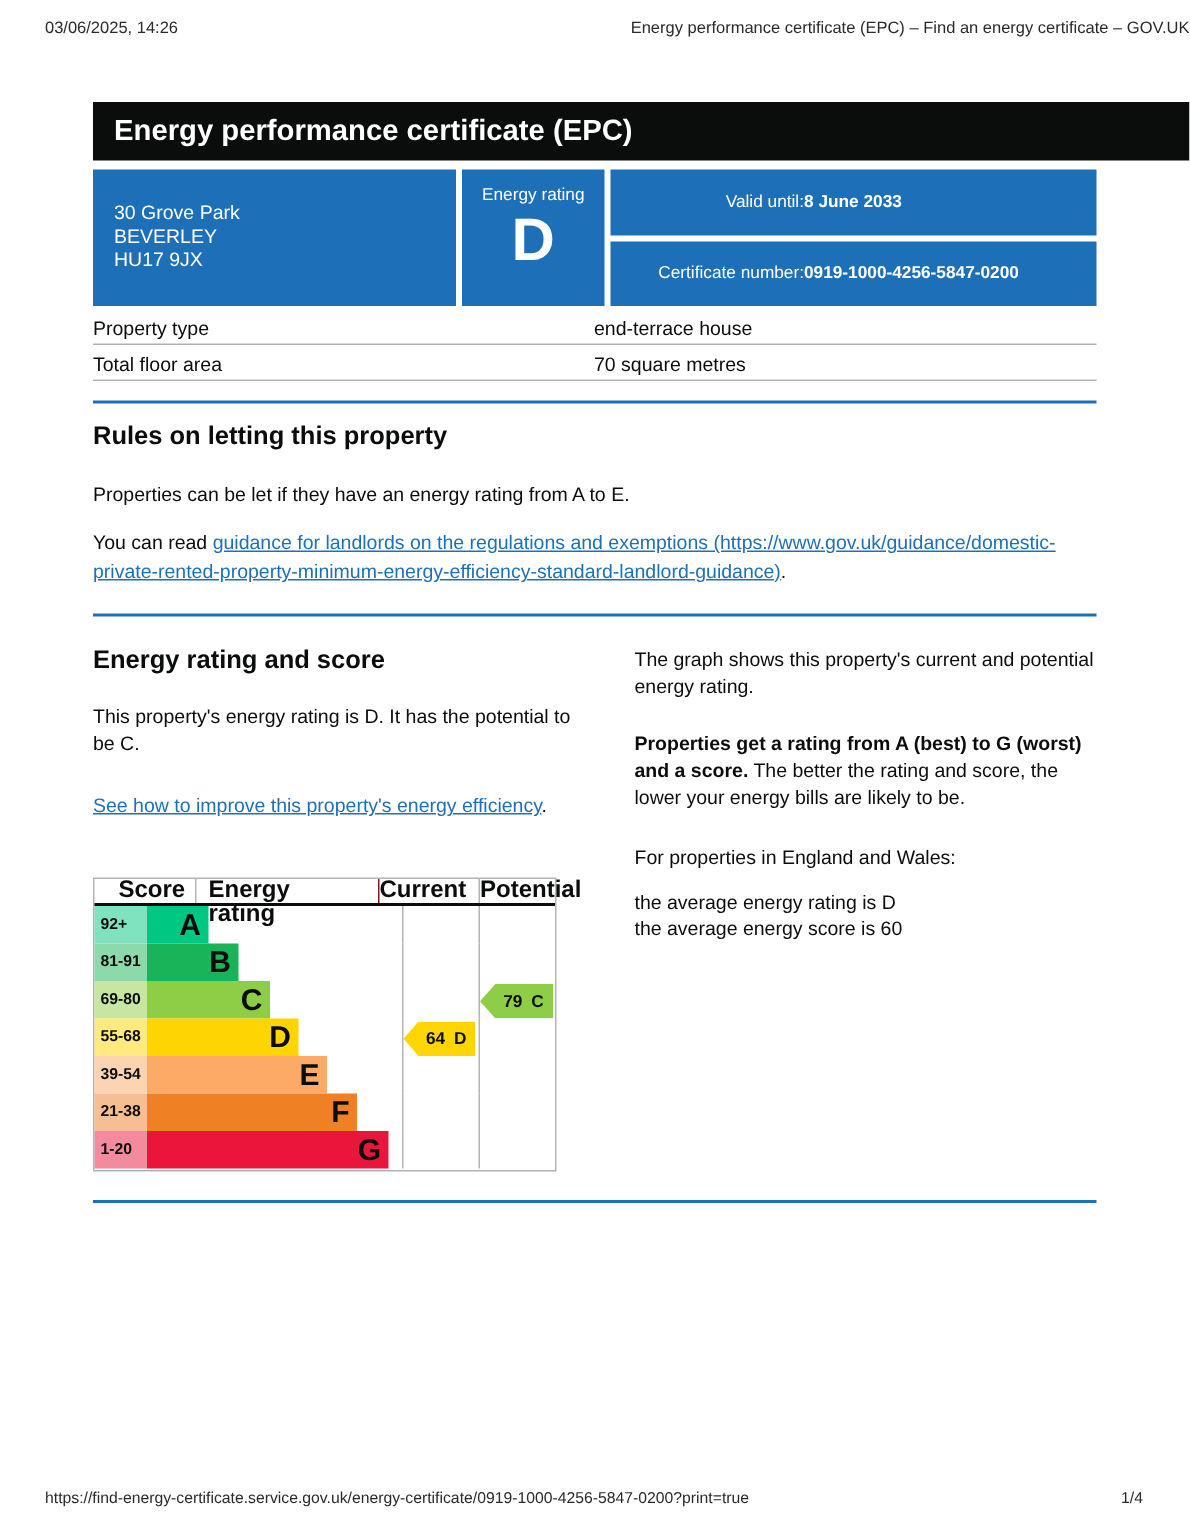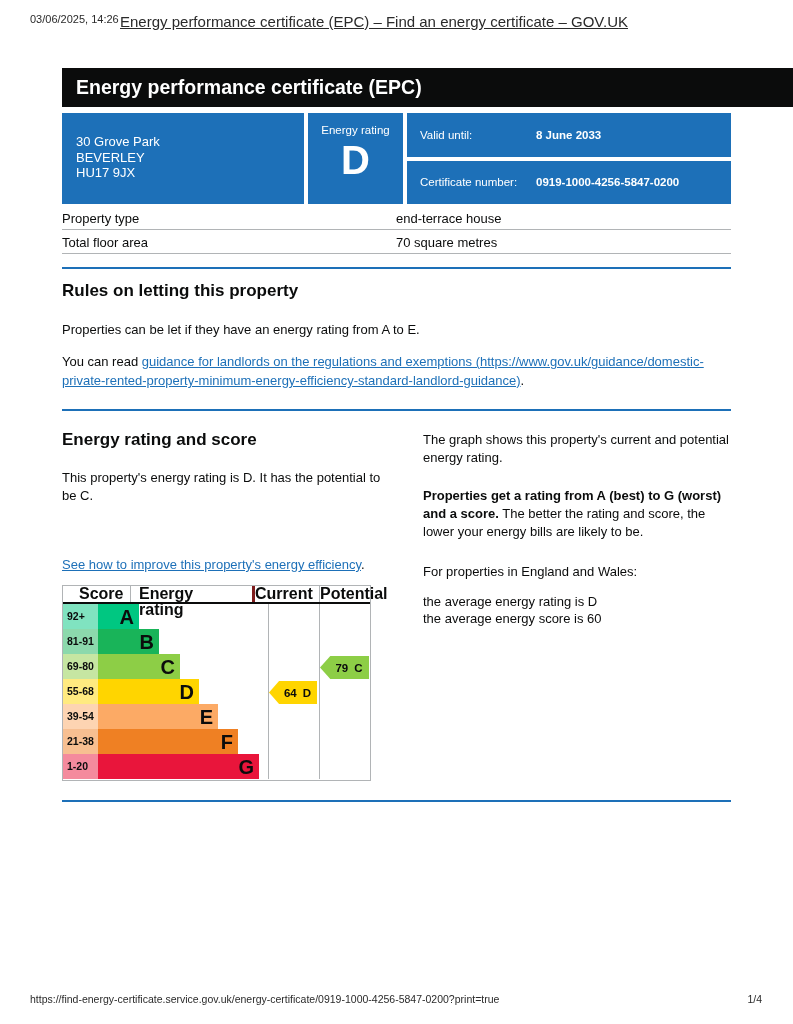--- a/index.html
+++ b/index.html
@@ -3,37 +3,37 @@
 <meta charset="utf-8">
 <style>
   * { margin:0; padding:0; box-sizing:border-box; }
   html,body { background:#ffffff; }
   .page {
     position:relative; width:793px; height:1024px; background:#fff;
     font-family:"Liberation Sans","DejaVu Sans",sans-serif; color:#0b0c0c; overflow:hidden;
   }
   
   .print-date { position:absolute; left:30px; top:13px; font-size:11px; color:#2a2a2a; }
-  .print-title { position:absolute; left:120px; right:0; top:13px; text-align:left; font-size:15px; color:#2a2a2a;text-decoration:underline; }
+  .print-title { position:absolute; left:120px; right:0; top:13px; text-align:right; font-size:11px; color:#2a2a2a; }
   .print-footer-url { position:absolute; left:30px; top:993px; font-size:10.5px; color:#2a2a2a; }
   .print-footer-page { position:absolute; right:31px; top:993px; font-size:10.5px; color:#2a2a2a; }
 
   
   .banner { position:absolute; left:62px; top:68px; width:792px; height:39px; background:#0b0c0c; }
   .banner span { display:block; color:#fff; font-weight:bold; font-size:19.5px; line-height:39px; padding-left:14px; }
 
   
   .summary-row { position:absolute; left:62px; top:113px; width:669px; height:91px; display:flex; gap:4px; }
   .blue { background:#1d70b8; color:#fff; }
   .address-box { width:242px; padding:21px 14px; font-size:13px; line-height:15.5px; }
   .rating-box { width:95px; text-align:center; }
   .rating-label { font-size:11.5px; margin-top:11px; }
   .rating-letter { font-size:40px; font-weight:bold; line-height:44px; margin-top:2px; }
   .validity-stack { flex:1; display:flex; flex-direction:column; gap:4px; }
-  .validity-row { flex:1; display:flex; align-items:center; padding-left:13px; }
+  .validity-row { flex:1; display:flex; align-items:center; padding-left:13px;text-align:right; }
   .v-label { font-size:11.5px; width:116px; }
   .v-value { font-size:11.5px; font-weight:bold; }
 
   
   .prop-table { position:absolute; left:62px; top:206px; width:669px; }
   .prop-row { position:relative; height:24px; border-bottom:1px solid #b1b4b6; font-size:13px; }
   .prop-label { position:absolute; left:0; top:5px; }
   .prop-value { position:absolute; left:334px; top:5px; }
 
   .hr { position:absolute; left:62px; width:669px; border-top:2px solid #1d70b8; }
@@ -41,31 +41,31 @@
 
   .h2 { position:absolute; left:62px; font-size:17px; font-weight:bold; }
   .h-rules { top:281px; }
   .h-rating { top:430px; }
   .para { position:absolute; left:62px; font-size:13px; line-height:19px; }
   .p-rules1 { top:320px; width:672px; }
   .p-rules2 { top:352px; width:672px; }
   a.link { color:#1d70b8; text-decoration:underline; cursor:pointer; }
 
   .p-left1 { top:469px; width:320px; line-height:18px; }
-  .p-left-link { top:556px; width:320px; line-height:18px; }
+  .p-left-link { top:528px; width:320px; line-height:18px; }
   .rp { position:absolute; left:423px; width:308px; font-size:13px; line-height:18px; }
   .rp1 { top:431px; } .rp2 { top:487px; } .rp3 { top:563px; } .rp4 { top:594px; line-height:16.5px; }
 
   
   .epc-chart { position:absolute; left:62px; top:585px; width:309px; height:196px; border:1px solid #b1b4b6; background:#fff; }
   .epc-header-row { display:flex; height:18px; border-bottom:2px solid #0b0c0c; }
   .epc-h { font-size:16px; font-weight:bold; line-height:16px;margin-left:16px; }
   .epc-h-score { width:35px; text-align:center; }
   .epc-h-rating { width:170px; padding-left:8px; border-left:1px solid #b1b4b6; }
-  .epc-h-current { width:51px; text-align:left; border-left:3px solid #7f1d1d; }
+  .epc-h-current { width:51px; text-align:left; border-left:1px solid #7f1d1d; }
   .epc-h-potential { width:51px; text-align:center; border-left:1px solid #b1b4b6; }
   .epc-row { display:flex; height:25px; }
   .epc-score { width:35px; font-size:10.5px; font-weight:bold; line-height:25px; padding-left:4px; }
   .epc-band-area { width:170px; position:relative; }
   .epc-band { position:absolute; left:0; top:0; height:25px; }
   .epc-band span { position:absolute; right:5px; top:50%; transform:translateY(-50%); font-size:20px; font-weight:bold; color:#0b0c0c; line-height:20px; }
   .epc-cell { width:51px; border-left:1px solid #b1b4b6; }
   .epc-arrow { position:absolute; height:23px; display:flex; align-items:center; justify-content:center; gap:6px;
     font-size:11.5px; font-weight:bold; color:#0b0c0c; padding-left:9px;
     clip-path:polygon(0 50%, 21% 0, 100% 0, 100% 100%, 21% 100%); }

